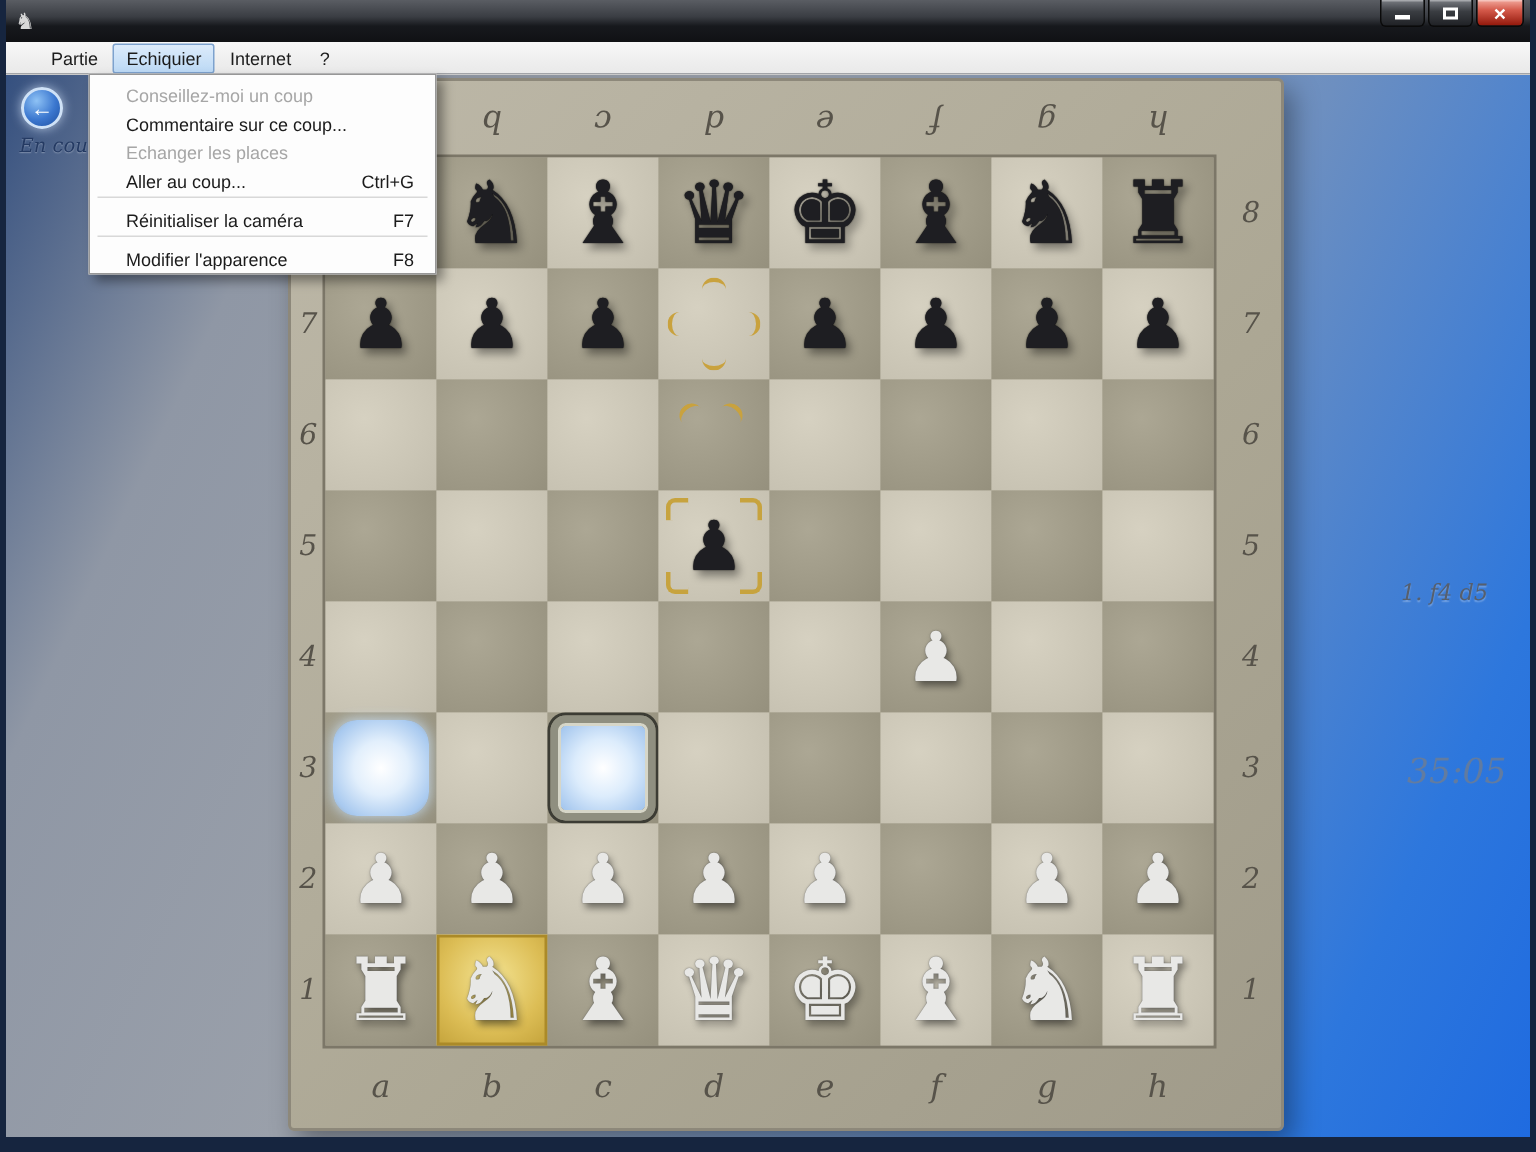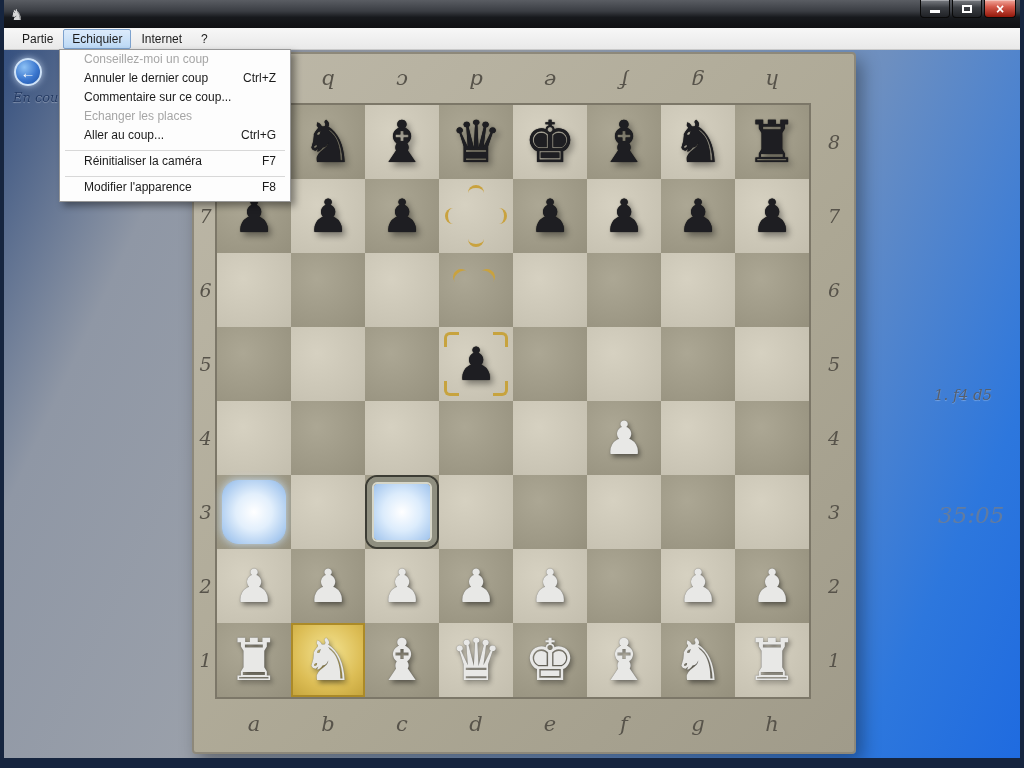--- a/index.html
+++ b/index.html
@@ -18,21 +18,21 @@
   .win-btn{width:30px;height:18px;border:1px solid #0a0a0a;border-top:none;border-radius:0 0 4px 4px;
     background:linear-gradient(#7a7d83 0%,#3a3d42 45%,#202226 100%);
     box-shadow:inset 0 1px 0 rgba(255,255,255,.35);display:flex;align-items:center;justify-content:center;}
   .win-btn.close{background:linear-gradient(#f2a89c 0%,#d4594a 40%,#92180b 100%);width:32px;}
   .glyph-min{width:10px;height:3px;background:#fff;margin-top:6px;}
   .glyph-max{width:10px;height:8px;border:2px solid #fff;}
   .glyph-close{color:#fff;font-size:14px;font-weight:bold;line-height:1;}
 
   
   .menubar{height:22px;background:linear-gradient(#f7f7f7,#e9e9e9);border-bottom:1px solid #c9c9c9;
-    display:flex;align-items:center;padding-left:9px;font-size:12px;color:#1c1c1c;position:relative;z-index:20;}
+    display:flex;align-items:center;padding-left:21px;font-size:12px;color:#1c1c1c;position:relative;z-index:20;}
   .menu-label{padding:2px 8px;margin-right:1px;border:1px solid transparent;border-radius:2px;}
   .menu-label.active{background:linear-gradient(#dcebfb,#bcd9f5);border-color:#7da2ce;}
 
   
   .viewport{position:absolute;left:0;right:0;top:50px;bottom:0;overflow:hidden;
     background:linear-gradient(115deg,#35507f 0%,#8f97a5 16%,#9aa0aa 38%,#6d8fc0 66%,#2d77dd 88%,#1f6be0 100%);}
 
   
   .back-btn{position:absolute;left:10px;top:8px;width:28px;height:28px;border-radius:50%;
     background:radial-gradient(circle at 35% 30%,#8ec2f5,#3b77cf 55%,#1d4fa0);
@@ -80,21 +80,21 @@
   .move-list{position:absolute;left:930px;top:336px;font-family:"DejaVu Serif",serif;font-style:italic;
     font-size:15px;color:#565f6d;text-shadow:0 1px 1px rgba(255,255,255,.3);white-space:nowrap;}
   .clock{position:absolute;left:934px;top:452px;font-family:"DejaVu Serif",serif;font-style:italic;
     font-size:23px;color:#6f7d92;opacity:.8;white-space:nowrap;}
   .status-text{position:absolute;right:14px;bottom:14px;font-family:"DejaVu Serif",serif;font-style:italic;
     font-size:21px;color:#e4e8ef;text-shadow:0 1px 3px rgba(0,0,0,.45);white-space:nowrap;}
 
   
   .dropdown{position:absolute;left:55px;top:49px;width:232px;background:#fdfdfd;border:1px solid #979797;
     box-shadow:4px 4px 7px rgba(0,0,0,.4);padding:2px;z-index:60;font-size:12px;}
-  .menu-item{display:flex;justify-content:space-between;align-items:flex-start;height:19px;
+  .menu-item{display:flex;justify-content:space-between;align-items:flex-end;height:19px;
     padding:0 12px 0 22px;color:#1b1b1b;}
   .menu-item.disabled{color:#a6a6a6;}
   .menu-item.selected{background:linear-gradient(#4f8ae0,#2b64c8);color:#fff;border-radius:1px;}
   .menu-item .sc{margin-left:12px;}
   .sep{height:1px;background:#d8d8d8;margin:3px 3px;}
 </style>
 </head>
 <body>
 
 <div class="window">
@@ -308,24 +308,20 @@
     <div class="clock">35:05</div>
   </div>
 
   <div class="dropdown">
 
   <div class="menu-item disabled">
         <span class="lbl">Conseillez-moi un coup</span>
         <span class="sc"></span>
       </div>
       <div class="menu-item">
-        <span class="lbl">Annuler le dernier coup</span>
-        <span class="sc">Ctrl+Z</span>
-      </div>
-      <div class="menu-item">
         <span class="lbl">Commentaire sur ce coup...</span>
         <span class="sc"></span>
       </div>
       <div class="menu-item disabled">
         <span class="lbl">Echanger les places</span>
         <span class="sc"></span>
       </div>
       <div class="menu-item">
         <span class="lbl">Aller au coup...</span>
         <span class="sc">Ctrl+G</span>

